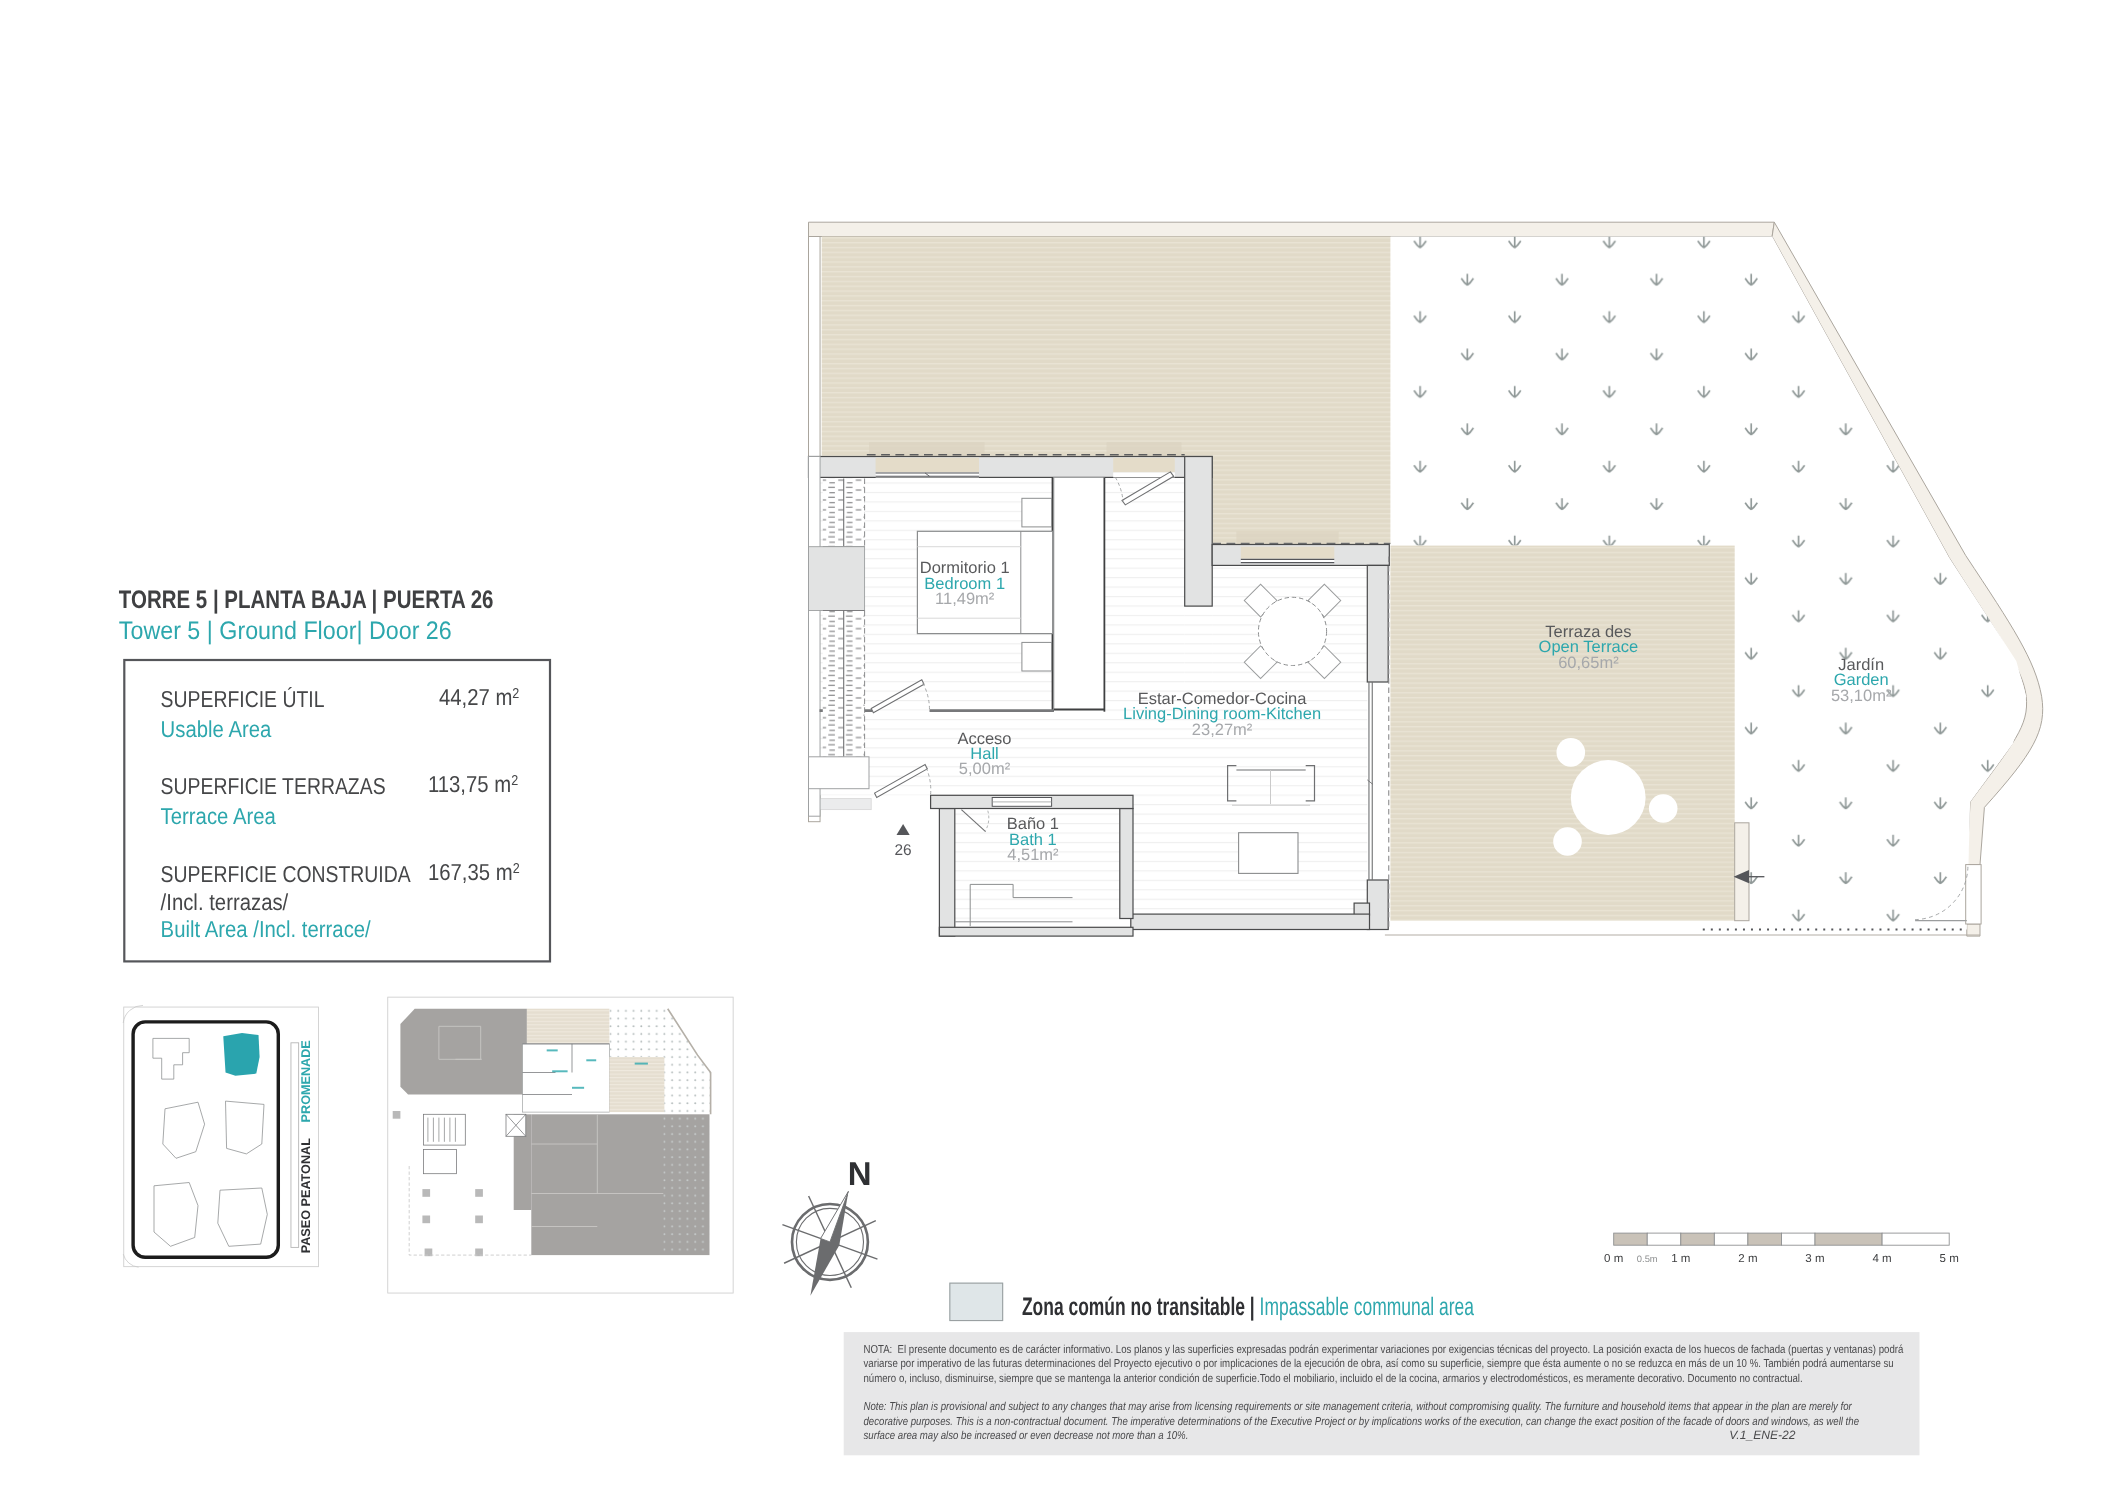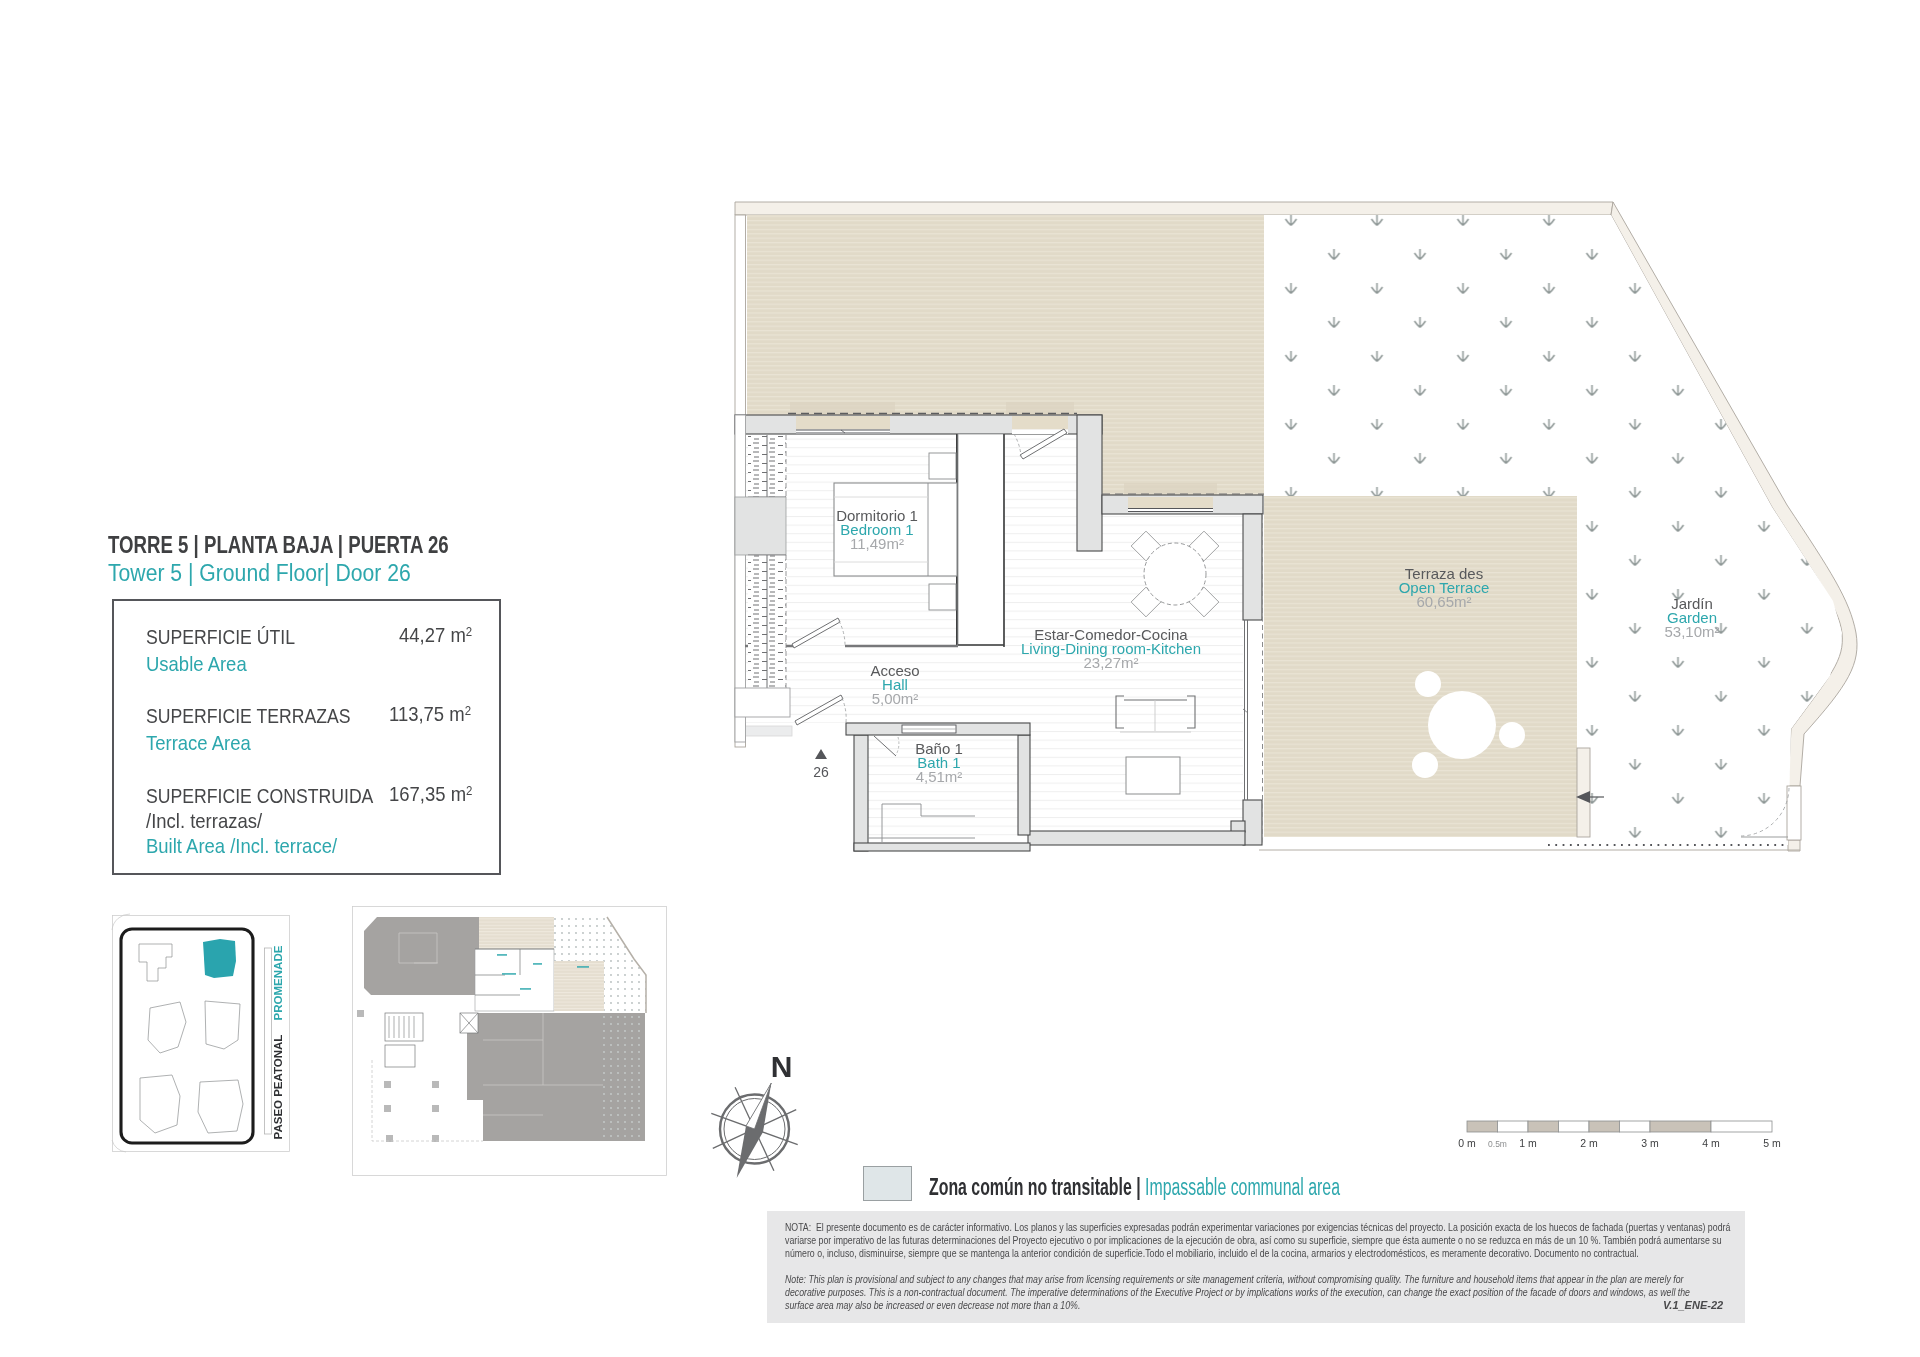--- a/index.html
+++ b/index.html
@@ -30,21 +30,21 @@
 <div class="abs cx" style="left:146px;top:809px;font-size:21px;color:#454648;">/Incl. terrazas/</div>
 <div class="abs cx teal" style="left:146px;top:834px;font-size:21px;">Built Area /Incl. terrace/</div>
 
 <div class="abs" style="left:863px;top:1166px;width:47px;height:33px;background:#dfe6e8;border:1px solid #9aa0a2;"></div>
 
 <div class="abs" style="left:929px;top:1174px;font-size:23px;color:#2f3033;font-weight:bold;transform:scaleX(0.69);transform-origin:0 0;white-space:nowrap;">Zona común no transitable | <span class="teal" style="font-weight:normal;">Impassable communal area</span></div>
 
 <div class="abs" style="left:767px;top:1211px;width:978px;height:112px;background:#e7e7e8;"></div>
 <div class="abs" style="left:785px;top:1221px;width:1200px;font-size:10.5px;line-height:13.2px;color:#4a4a4c;transform:scaleX(0.835);transform-origin:0 0;white-space:nowrap;">NOTA:&nbsp; El presente documento es de carácter informativo. Los planos y las superficies expresadas podrán experimentar variaciones por exigencias técnicas del proyecto. La posición exacta de los huecos de fachada (puertas y ventanas) podrá<br>variarse por imperativo de las futuras determinaciones del Proyecto ejecutivo o por implicaciones de la ejecución de obra, así como su superficie, siempre que ésta aumente o no se reduzca en más de un 10 %. También podrá aumentarse su<br>número o, incluso, disminuirse, siempre que se mantenga la anterior condición de superficie.Todo el mobiliario, incluido el de la cocina, armarios y electrodomésticos, es meramente decorativo. Documento no contractual.</div>
 <div class="abs" style="left:785px;top:1273px;width:1200px;font-size:10.5px;line-height:13.2px;color:#4a4a4c;font-style:italic;transform:scaleX(0.835);transform-origin:0 0;white-space:nowrap;">Note: This plan is provisional and subject to any changes that may arise from licensing requirements or site management criteria, without compromising quality. The furniture and household items that appear in the plan are merely for<br>decorative purposes. This is a non-contractual document. The imperative determinations of the Executive Project or by implications works of the execution, can change the exact position of the facade of doors and windows, as well the<br>surface area may also be increased or even decrease not more than a 10%.</div>
-<div class="abs" style="left:1663px;top:1299px;font-size:11px;font-style:italic;color:#4a4a4c;font-weight:bold;">V.1_ENE-22</div>
+<div class="abs" style="left:1572px;top:1299px;font-size:11px;font-style:italic;color:#4a4a4c;">V.1_ENE-22</div>
 
 <svg class="abs" style="left:0;top:0;" width="1920" height="1357" viewBox="0 0 1920 1357">
 <defs>
 <pattern id="deck" width="12" height="4.4" patternUnits="userSpaceOnUse">
   <rect width="12" height="4.4" fill="#e1dac8"></rect>
   <rect y="0" width="12" height="1.3" fill="#e9e3d4"></rect>
 </pattern>
 <pattern id="floor" width="14" height="8.6" patternUnits="userSpaceOnUse">
   <rect width="14" height="8.6" fill="#ffffff"></rect>
   <rect y="0" width="14" height="1" fill="#efefef"></rect>

